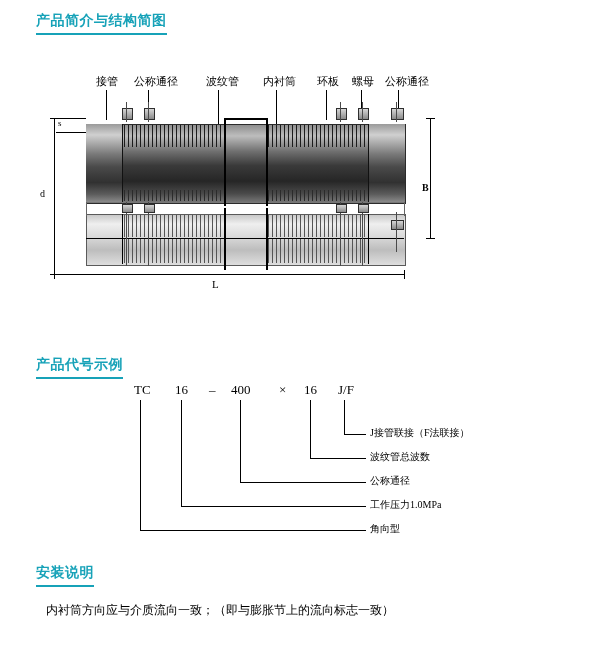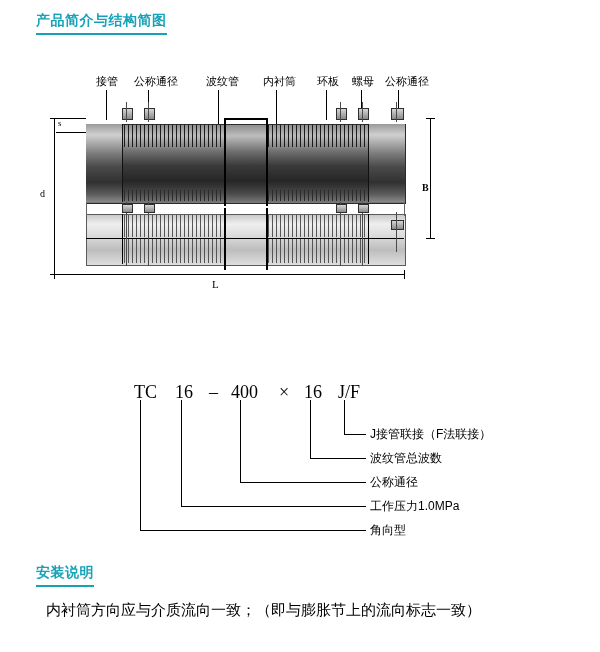--- a/index.html
+++ b/index.html
@@ -135,38 +135,38 @@
   
   #code-figure {
     position: absolute;
     left: 36px;
     top: 382px;
     width: 528px;
     height: 160px;
   }
   .code-token {
     position: absolute;
-    font-size: 18px;
+    font-size: 13px;
     font-family: "Liberation Serif", serif;
     white-space: nowrap;
   }
   .code-note {
     position: absolute;
-    font-size: 12px;
+    font-size: 10px;
     white-space: nowrap;
-    font-family: Liberation Sans, sans-serif;
+    font-family: Liberation Serif, serif;
   }
 
   
   #install-notes {
     position: absolute;
     left: 46px;
     top: 600px;
     width: 500px;
-    font-size: 15px;
+    font-size: 12px;
     line-height: 20px;
   }
   #install-notes div { white-space: nowrap; }
 </style>
 </head>
 <body>
 
 <div class="page">
 
   <div class="section-title" id="title-1">
@@ -259,20 +259,24 @@
 
     <div class="dim hline" style="left:18px; top:212px; width:350px;"></div>
     <div class="dim vline" style="left:18px; top:208px; height:9px;"></div>
     <div class="dim vline" style="left:368px; top:208px; height:9px;"></div>
     <div class="lbl" style="left:176px; top:216px; font-size:11px;">L</div>
 
     <div class="dim vline" style="left:50px; top:140px; height:14px; background:#666;"></div>
     <div class="dim vline" style="left:368px; top:140px; height:14px; background:#666;"></div>
   </div>
 
+  <div class="section-title" id="title-2">
+    <span>产品代号示例</span>
+    <span class="underline"></span>
+  </div>
 
   <div id="code-figure">
 
     <div class="code-token" style="left:98px; top:0;">TC</div>
     <div class="code-token" style="left:139px; top:0;">16</div>
     <div class="code-token" style="left:173px; top:0;">–</div>
     <div class="code-token" style="left:195px; top:0;">400</div>
     <div class="code-token" style="left:243px; top:0;">×</div>
     <div class="code-token" style="left:268px; top:0;">16</div>
     <div class="code-token" style="left:302px; top:0;">J/F</div>

